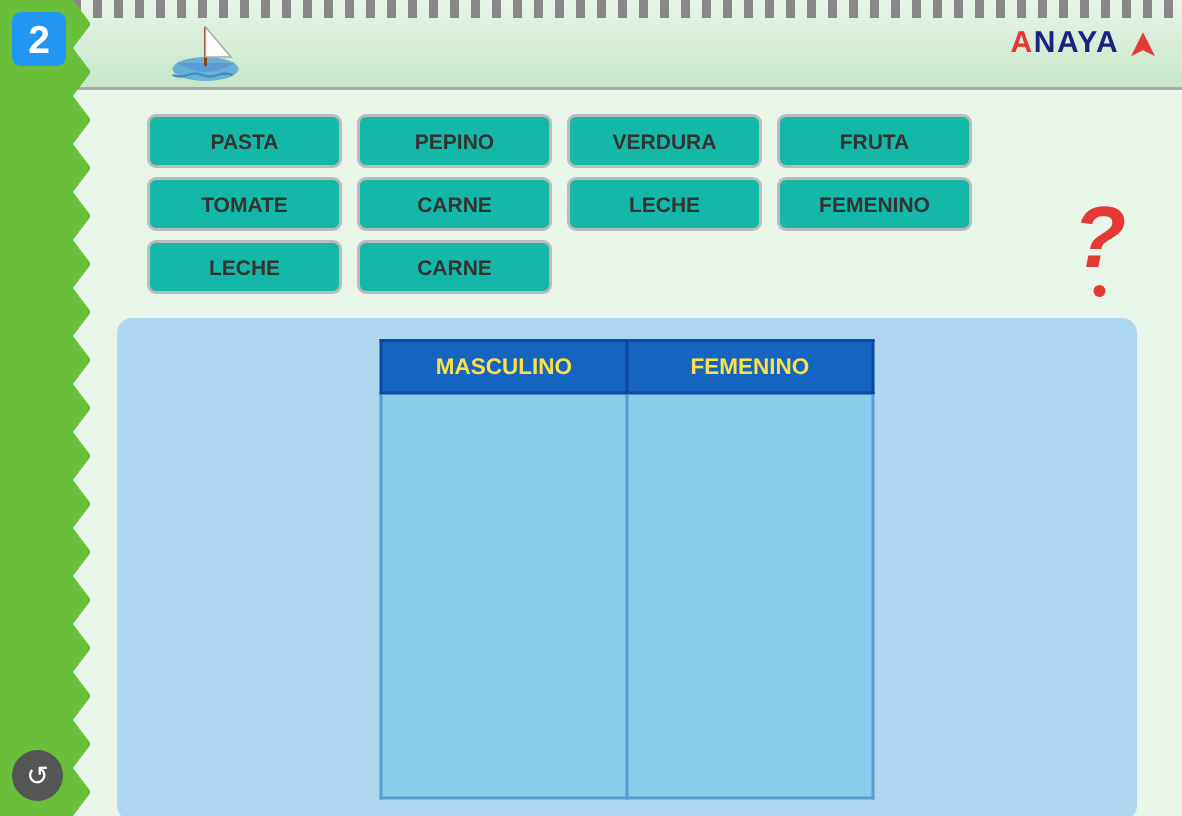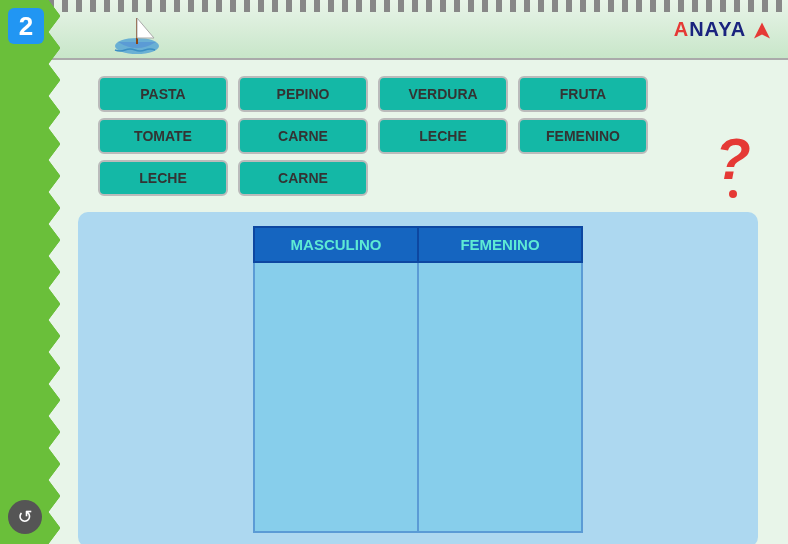--- a/index.html
+++ b/index.html
@@ -124,21 +124,21 @@
     }
 
     .sort-table {
       width: 330px;
       margin: 0 auto;
       border-collapse: collapse;
     }
 
     .sort-table th {
       background: #1565c0;
-      color: #5eead4;
+      color: #fde047;
       font-size: 15px;
       font-weight: bold;
       text-align: center;
       padding: 8px 20px;
       border: 2px solid #0d47a1;
     }
 
     .sort-table td {
       background: #87ceeb;
       height: 270px;

